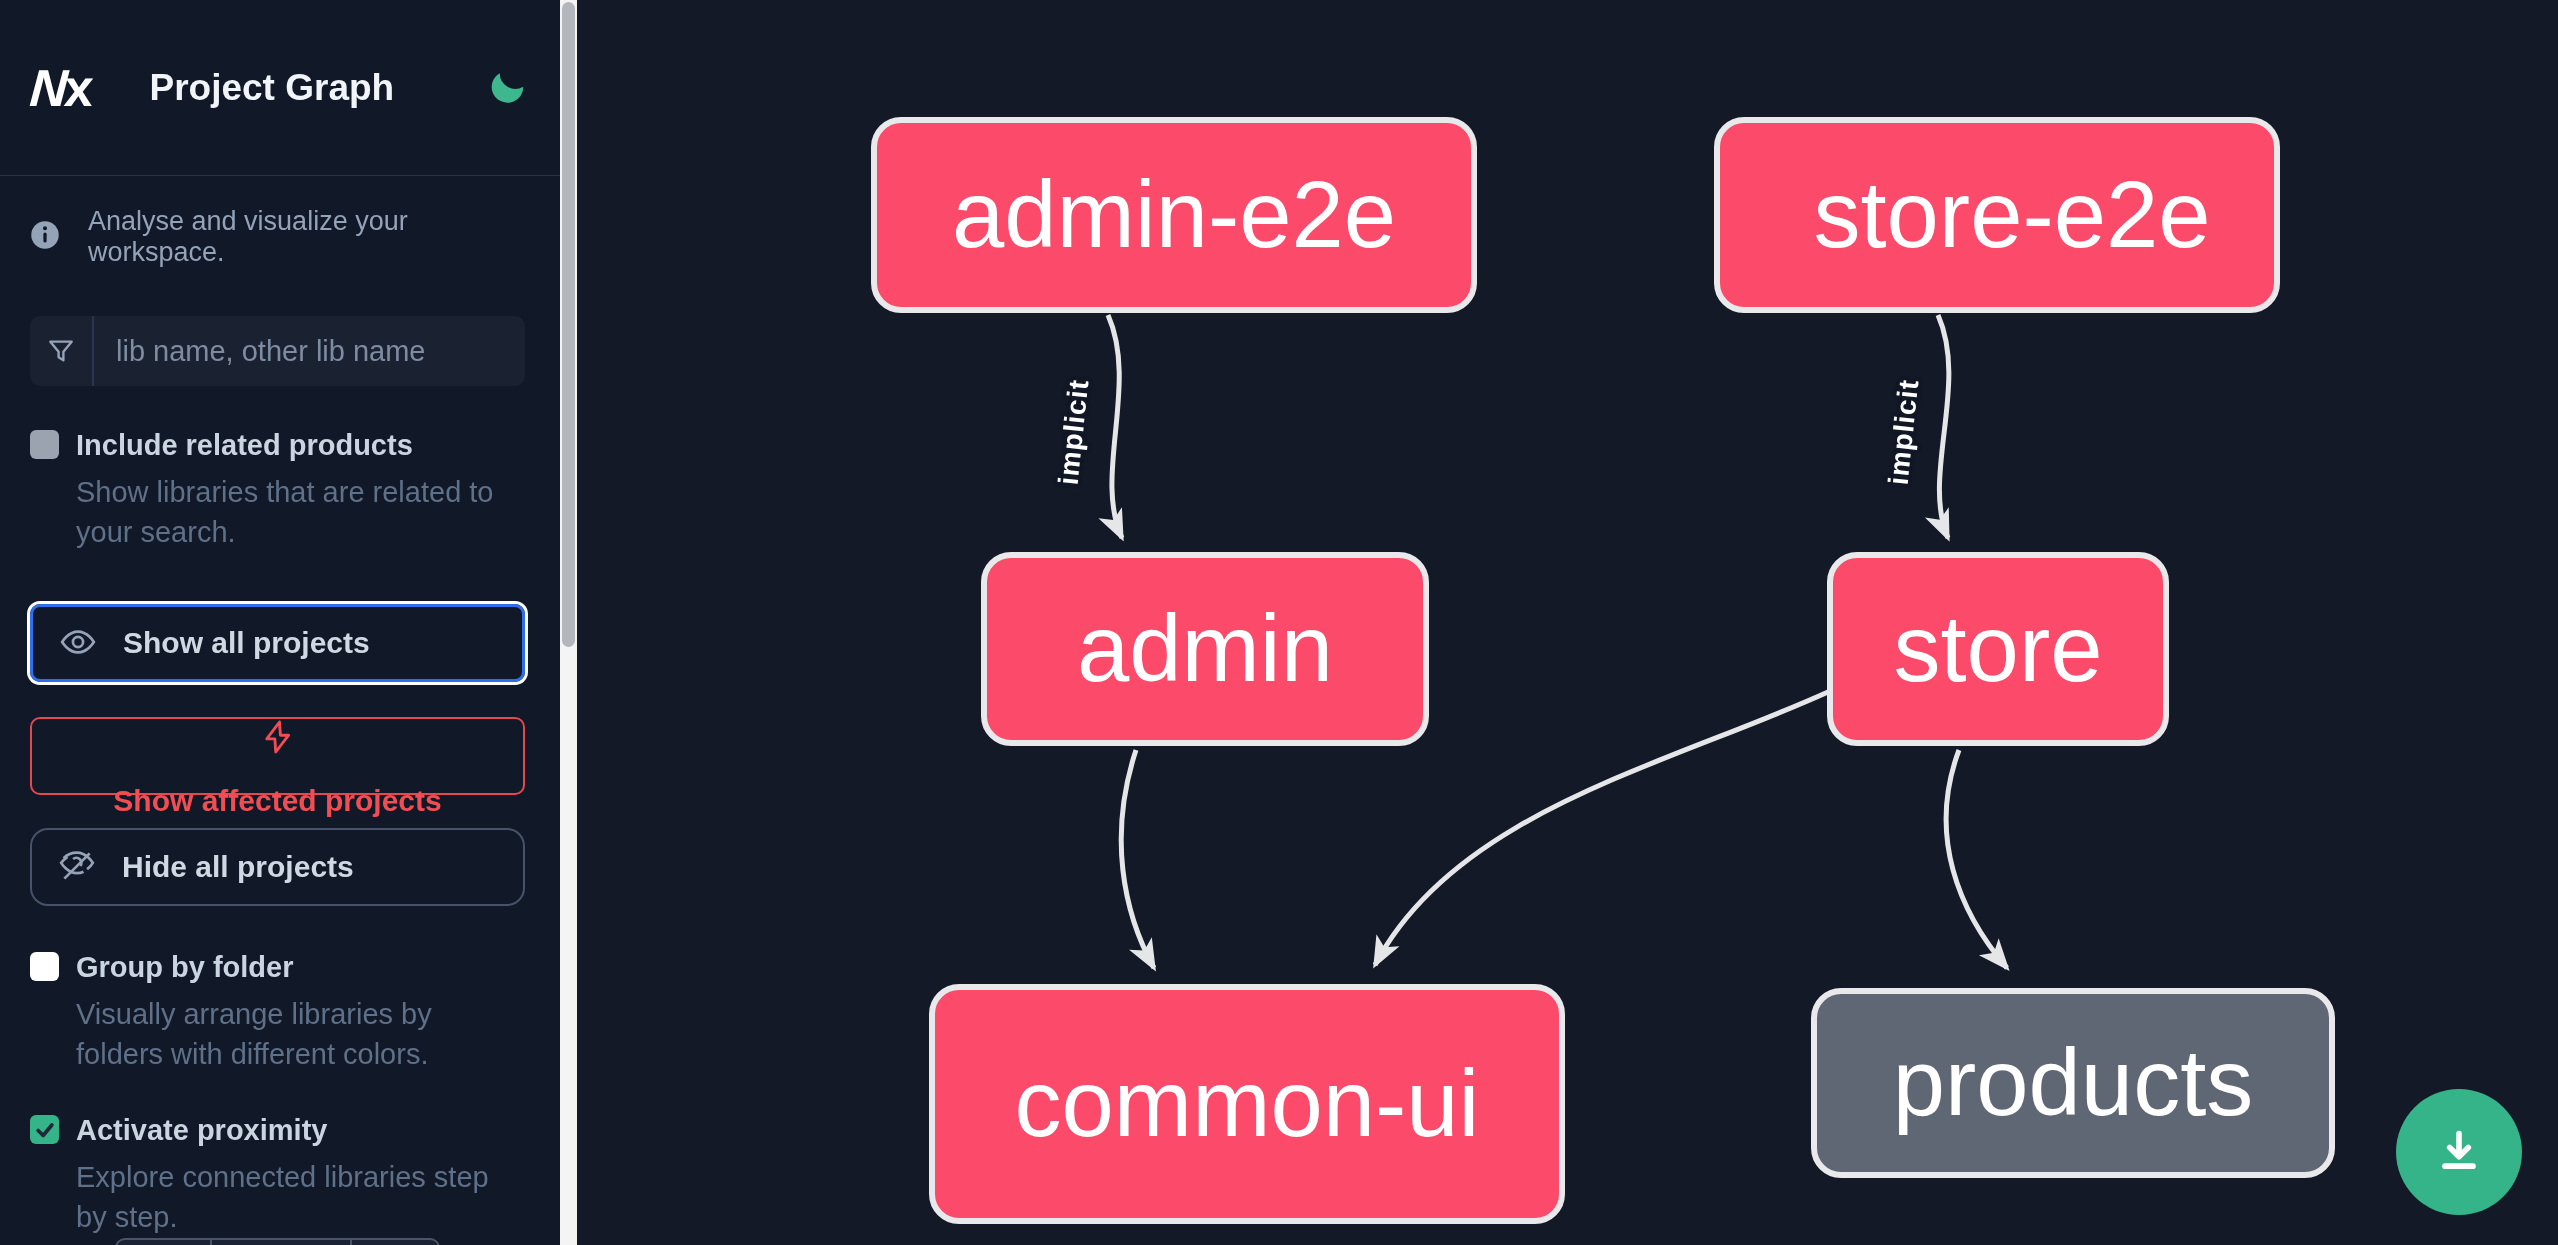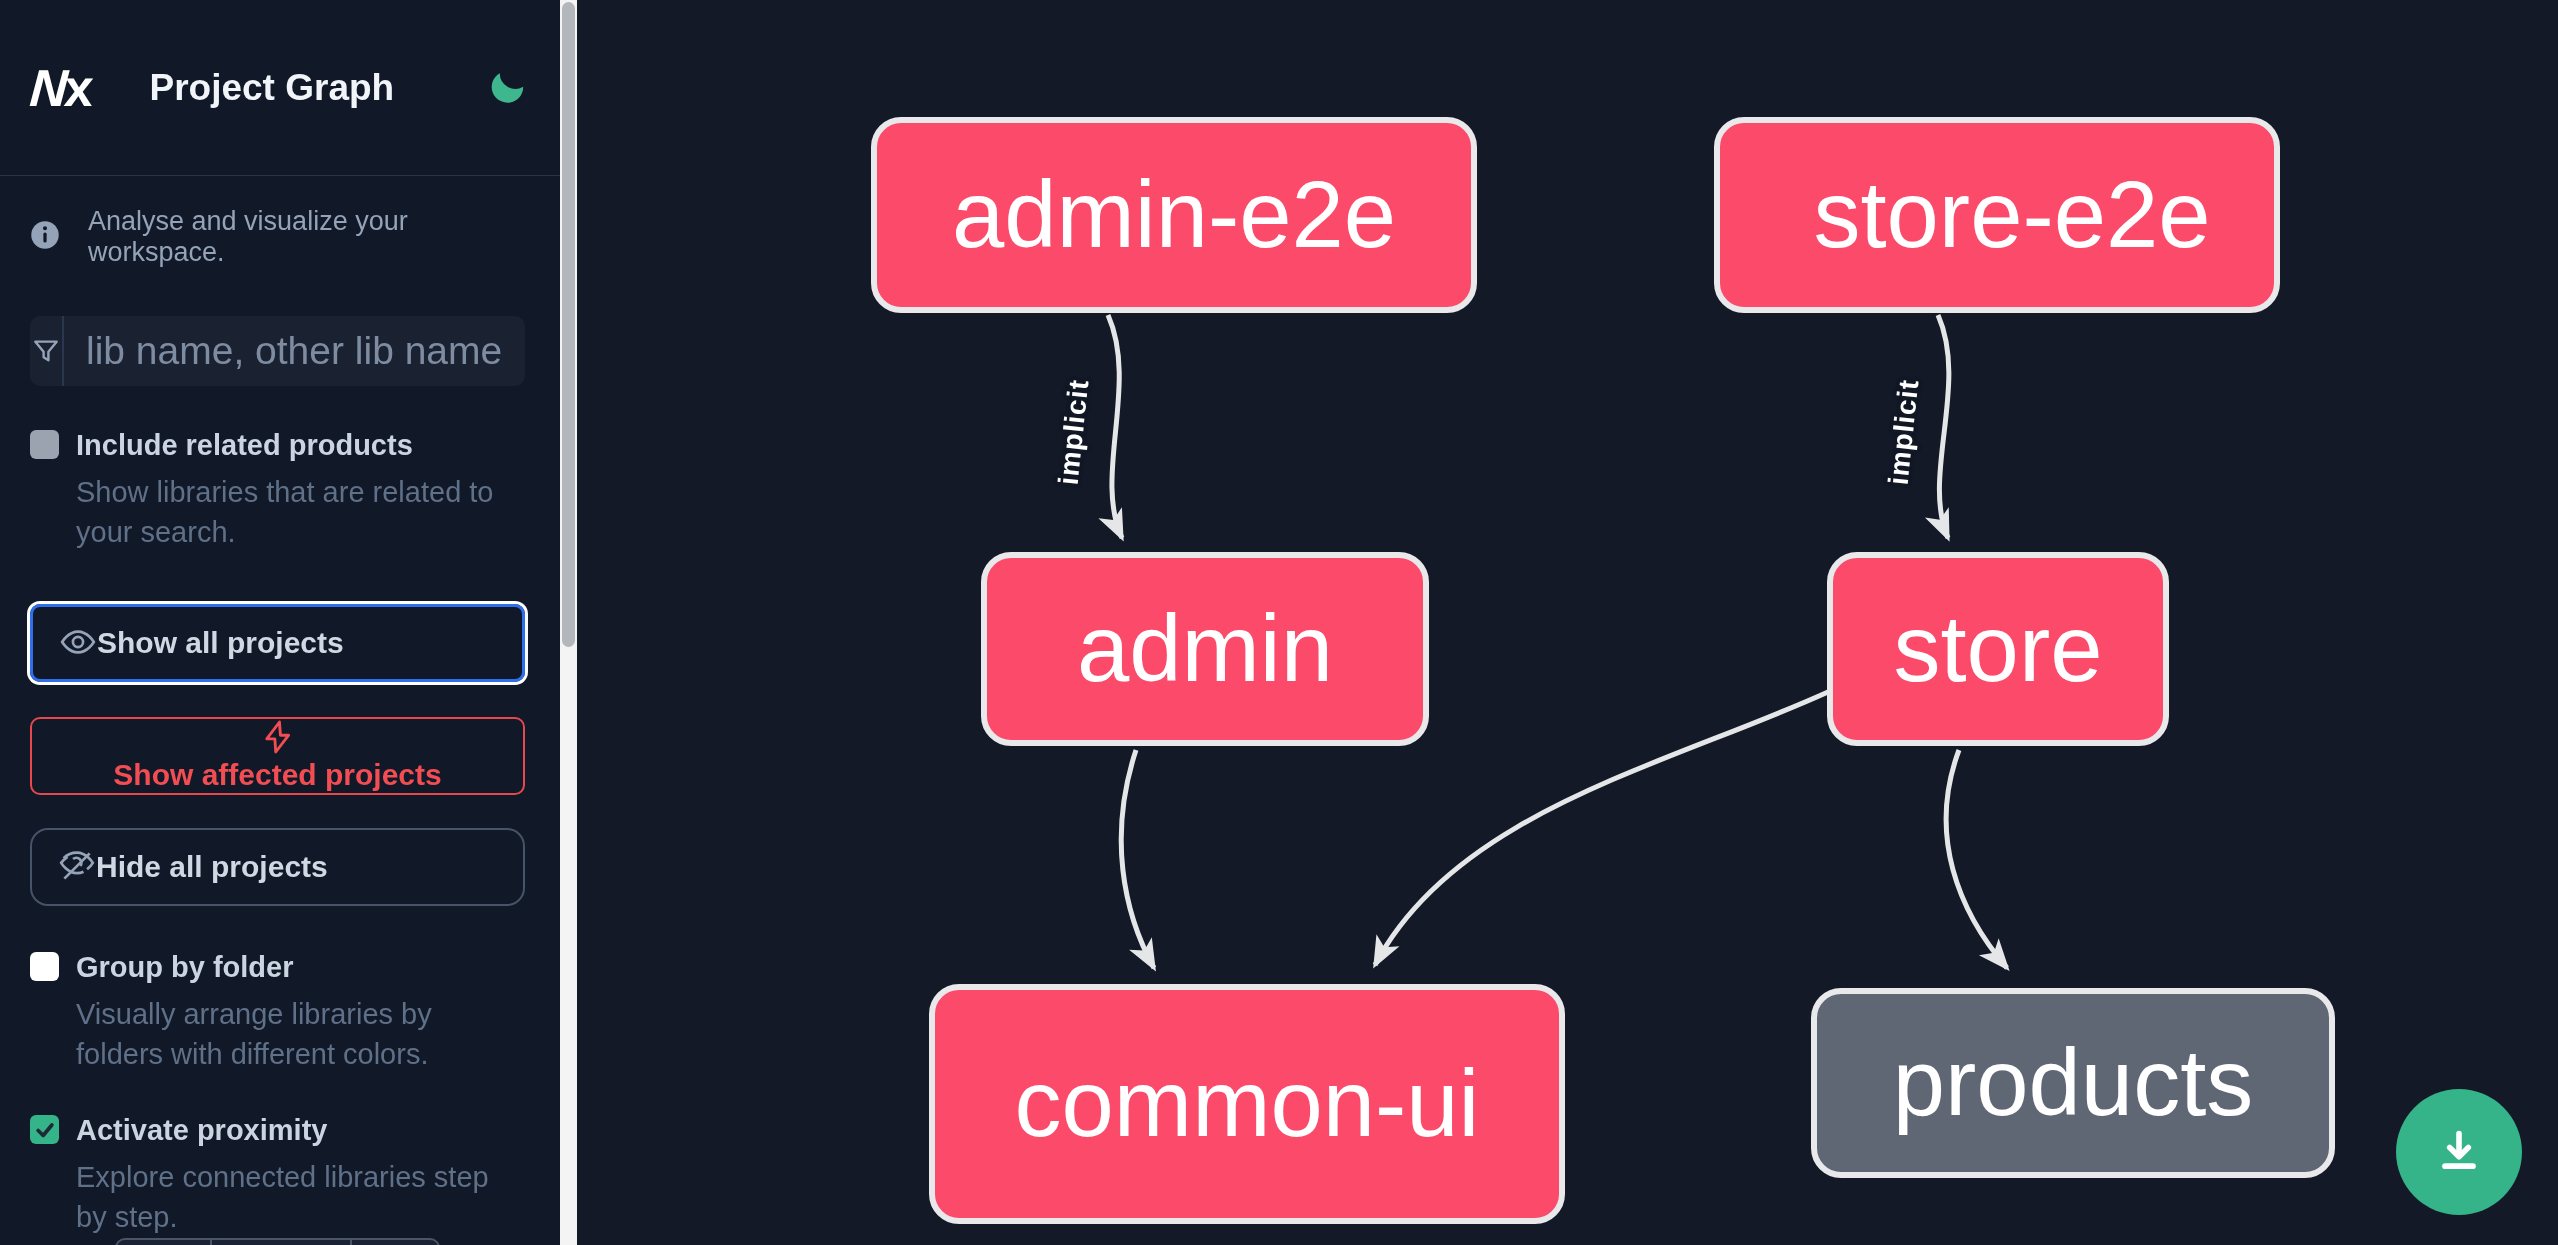--- a/index.html
+++ b/index.html
@@ -21,33 +21,33 @@
 
   .info-row { position:absolute; left:30px; top:206px; width:510px; display:flex;
     align-items:center; gap:28px; }
   .info-text { color:#94a3b8; font-size:27px; }
 
   .search-box { position:absolute; left:30px; top:316px; width:495px; height:70px;
     background:#1a2232; border-radius:10px; display:flex; align-items:stretch; overflow:hidden; }
   .funnel-cell { width:64px; display:flex; align-items:center; justify-content:center;
     border-right:2px solid #2b3650; }
   .search-input { flex:1; background:transparent; border:none; outline:none;
-    color:#cbd5e1; font-size:39px; padding:0 22px; font-family:"Liberation Sans",sans-serif; }
+    color:#cbd5e1; font-size:29px; padding:0 22px; font-family:"Liberation Sans",sans-serif; }
   .search-input::placeholder { color:#7e8ca2; opacity:1; }
 
   .toggle-row { position:absolute; left:30px; width:500px; }
   .cb { position:absolute; left:0; top:2px; width:29px; height:29px; border-radius:6px; cursor:pointer; }
   .cb.gray  { background:#9ba3b0; }
   .cb.white { background:#ffffff; }
   .cb.green { background:#35b389; display:flex; align-items:center; justify-content:center; }
   .toggle-label { margin-left:46px; color:#cbd5e1; font-size:29px; font-weight:700; line-height:34px; }
   .toggle-desc { margin-left:46px; margin-top:10px; color:#5f7089; font-size:29px; line-height:40px; width:450px; }
 
   .sb-btn { position:absolute; left:30px; width:495px; height:78px; border-radius:10px;
-    background:transparent; display:flex; align-items:center; padding:0 26px;
+    background:transparent; display:flex; align-items:center; gap:26px; padding:0 26px;
     cursor:pointer; font-family:"Liberation Sans",sans-serif; }
   .sb-btn span.lbl { font-size:30px; font-weight:600; color:#cfd8e3; }
   .btn-focus { border:3px solid #2f6feb; box-shadow:0 0 0 3px #ffffff; }
   .btn-affected { border:2px solid #e5484d; }
   .btn-affected span.lbl { color:#f24d52; }
   .btn-plain { border:2px solid #46536a; }
 
   .stepper-sliver { position:absolute; left:115px; top:1238px; width:325px; height:20px;
     background:#1a2233; border:2px solid #4a5568; border-radius:10px 10px 0 0; display:flex; }
   .stepper-sliver .seg { border-right:2px solid #4a5568; }

